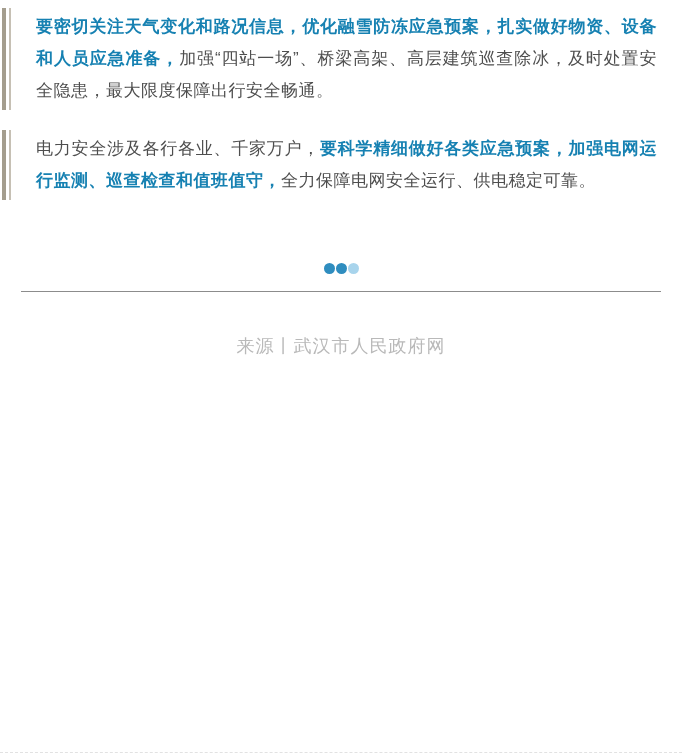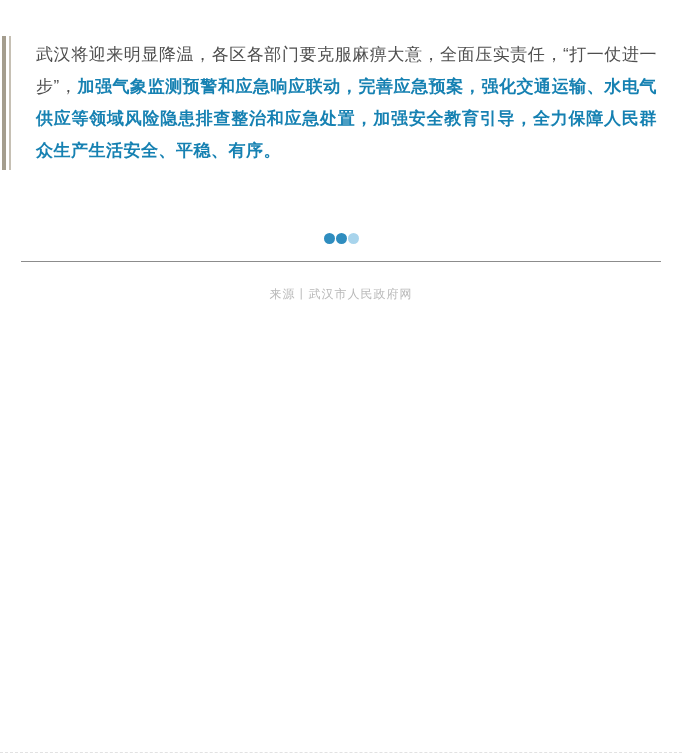--- a/index.html
+++ b/index.html
@@ -62,42 +62,46 @@
     height: 11px;
     border-radius: 50%;
   }
   .divider {
     margin: 17px 21px 0 21px;
     border: none;
     border-top: 1px solid #8c8c8c;
     height: 0;
   }
   .footer-source {
-    margin-top: 22px;
+    margin-top: 45px;
     text-align: center;
-    font-size: 12px;
+    font-size: 18px;
     line-height: 20px;
     letter-spacing: 1px;
     color: #b9b9b9;
+    font-family: Liberation Mono, monospace;
   }
   .bottom-rule {
     position: absolute;
     left: 0;
     right: 0;
     bottom: 2px;
     border-top: 1px dashed #e2e2e2;
   }
 </style>
 </head>
 <body>
 
 <div class="page">
   <div class="content" id="blocks-container">
-      <div class="quote-block sp-q3">
-        <div class="quote-inner text-body"><span class="">武汉将迎来明显降温，各区各部门要克服麻痹大意，全面压实责任，“打一仗进一步”，</span><span class="emphasis">加强气象监测预警和应急响应联动，完善应急预案，强化交通运输、水电气供应等领域风险隐患排查整治和应急处置，加强安全教育引导，全力保障人民群众生产生活安全、平稳、有序。</span></div>
+      <div class="quote-block ">
+        <div class="quote-inner text-body"><span class="emphasis">要密切关注天气变化和路况信息，优化融雪防冻应急预案，扎实做好物资、设备和人员应急准备，</span><span class="">加强“四站一场”、桥梁高架、高层建筑巡查除冰，及时处置安全隐患，最大限度保障出行安全畅通。</span></div>
+      </div>
+      <div class="quote-block sp-q2">
+        <div class="quote-inner text-body"><span class="">电力安全涉及各行各业、千家万户，</span><span class="emphasis">要科学精细做好各类应急预案，加强电网运行监测、巡查检查和值班值守，</span><span class="">全力保障电网安全运行、供电稳定可靠。</span></div>
       </div>
     </div>
 
   <div class="dots-row" id="dots-container">
       <span class="dot" style="background: rgb(47, 141, 191);"></span>
       <span class="dot" style="background: rgb(47, 141, 191);"></span>
       <span class="dot" style="background: rgb(168, 212, 236);"></span>
     </div>
 
   <hr class="divider">

